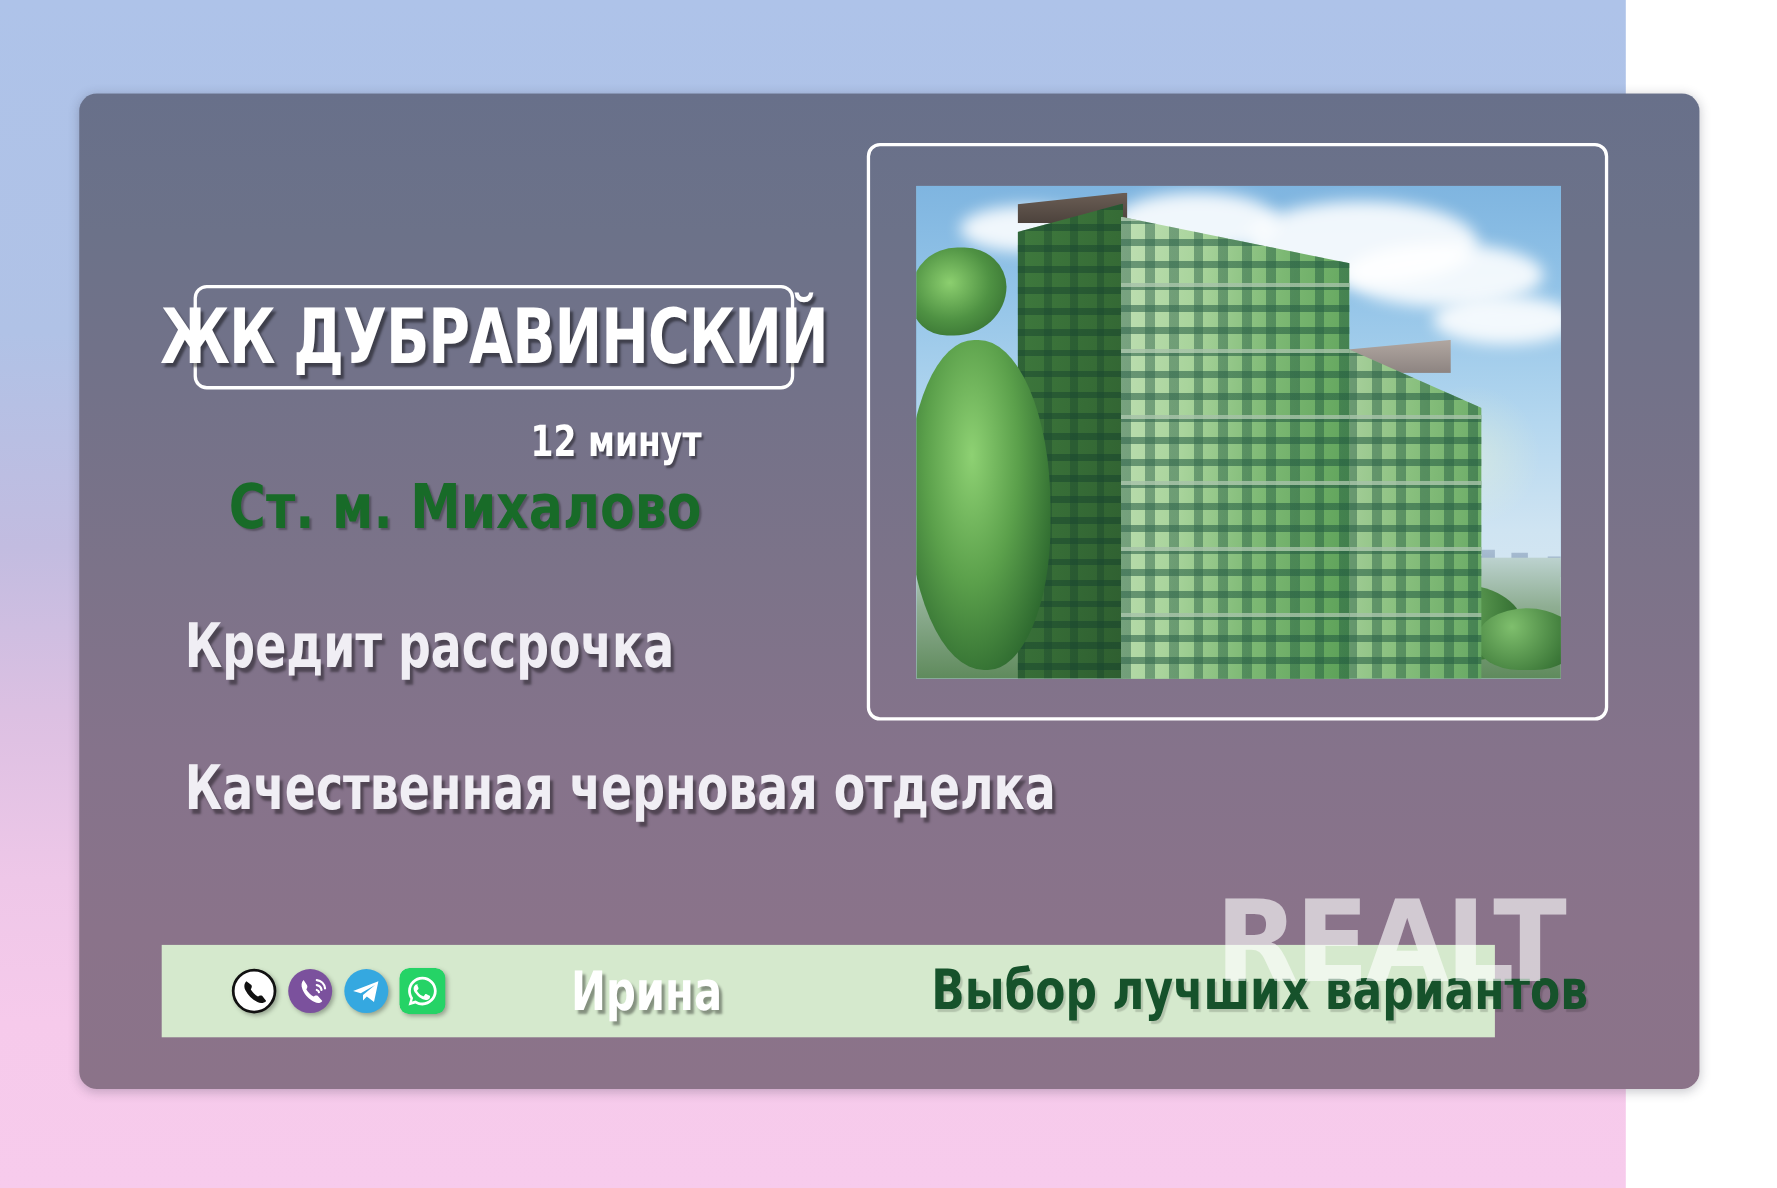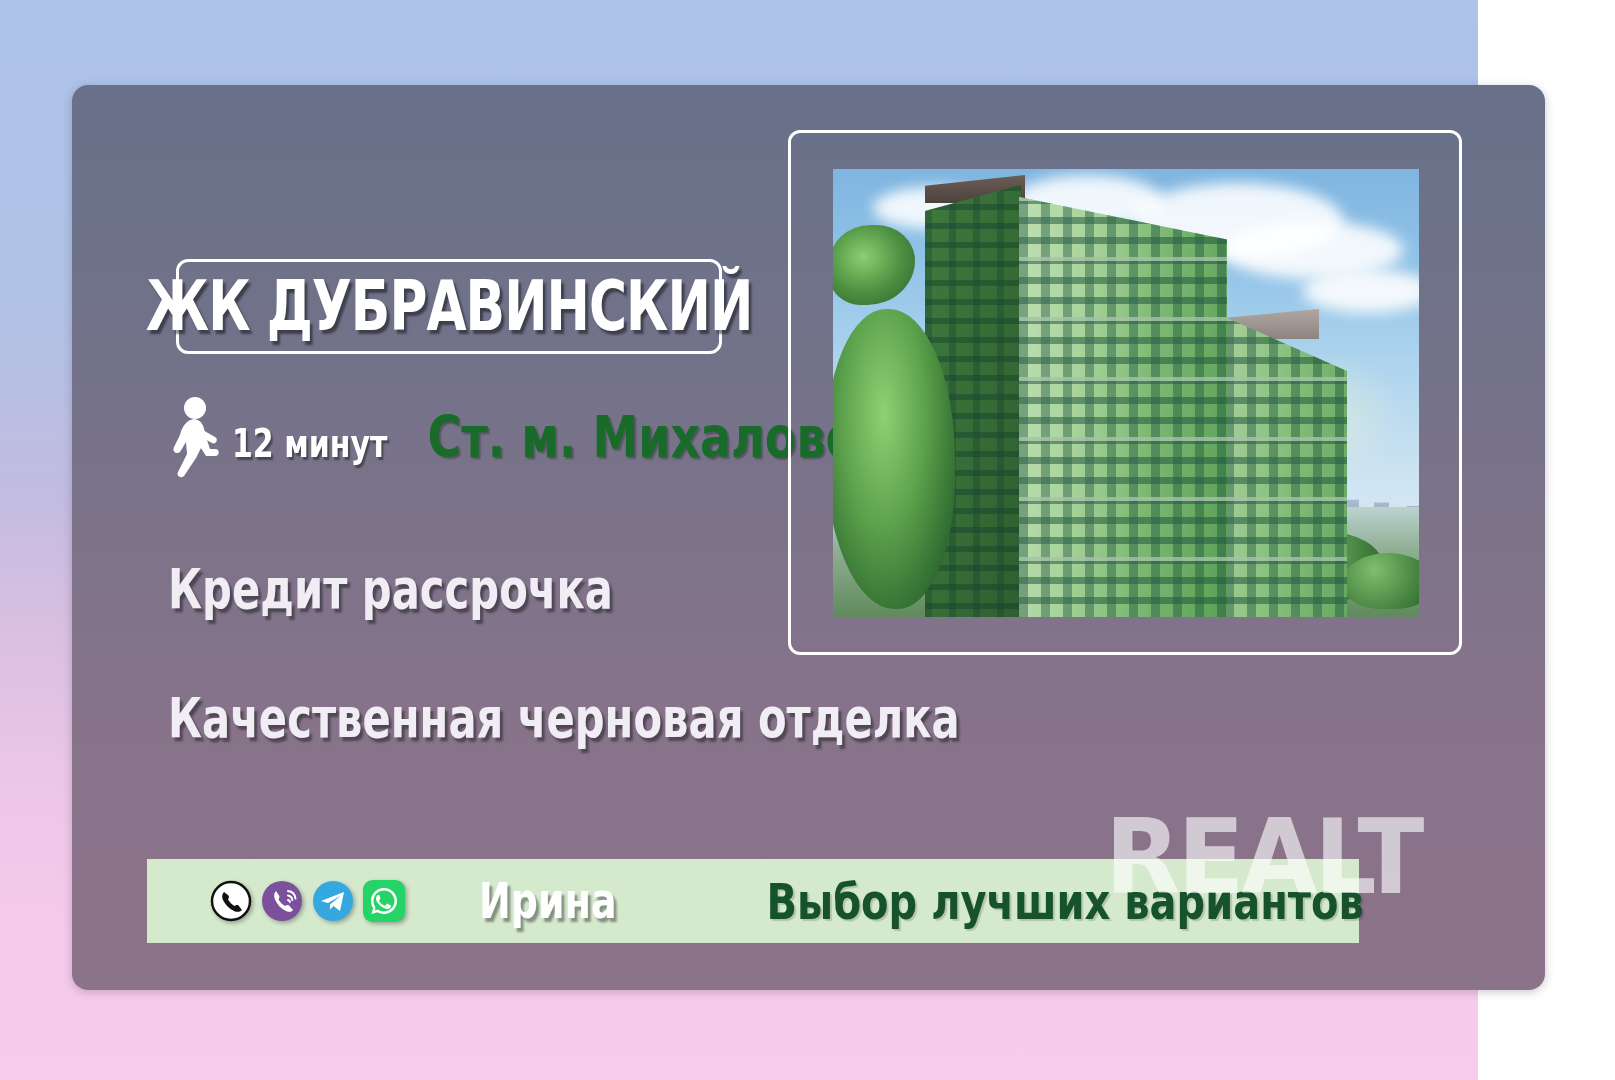--- a/index.html
+++ b/index.html
@@ -74,20 +74,21 @@
   }
 
   
   #metro-row {
     position: absolute;
     left: 96px;
     top: 305px;
     display: flex;
     align-items: flex-end;
     height: 90px;
+    flex-direction: column;
   }
   #walk-icon {
     width: 56px;
     height: 84px;
     display: block;
   }
   #walk-minutes {
     font-family: "DejaVu Sans", sans-serif;
     font-weight: bold;
     font-size: 30px;
@@ -271,20 +272,21 @@
   
   #contact-bar {
     position: absolute;
     left: 75px;
     top: 774px;
     width: 1212px;
     height: 84px;
     background: #d5e9cd;
     display: flex;
     align-items: center;
+    gap: 40px;
   }
   #icon-group {
     display: flex;
     align-items: center;
     margin-left: 63px;
     gap: 9px;
   }
   .msg-icon {
     width: 42px;
     height: 42px;

